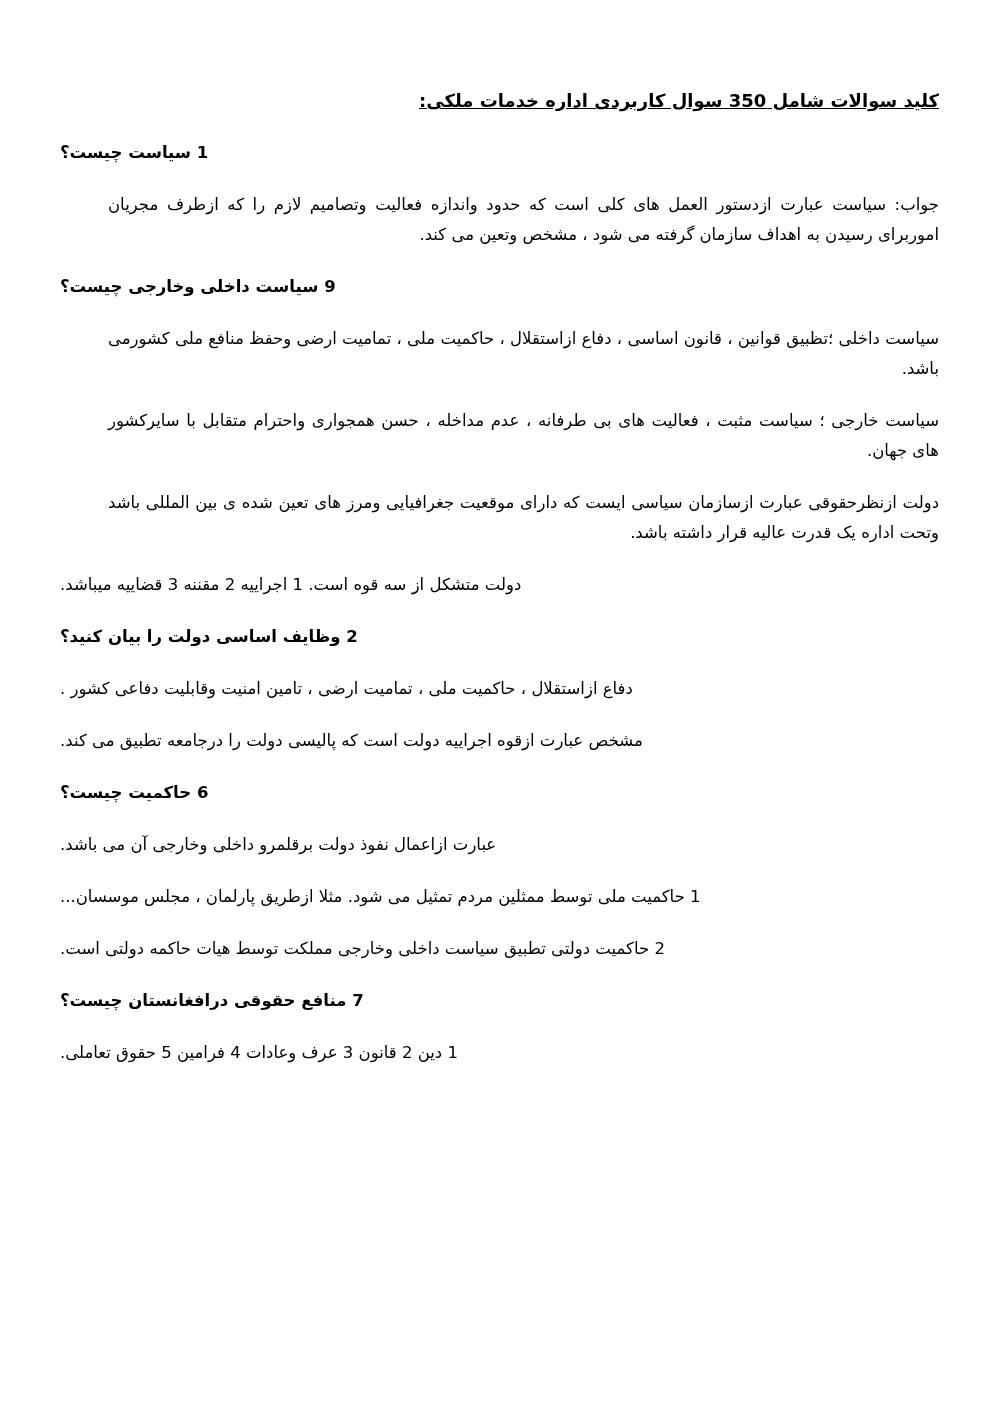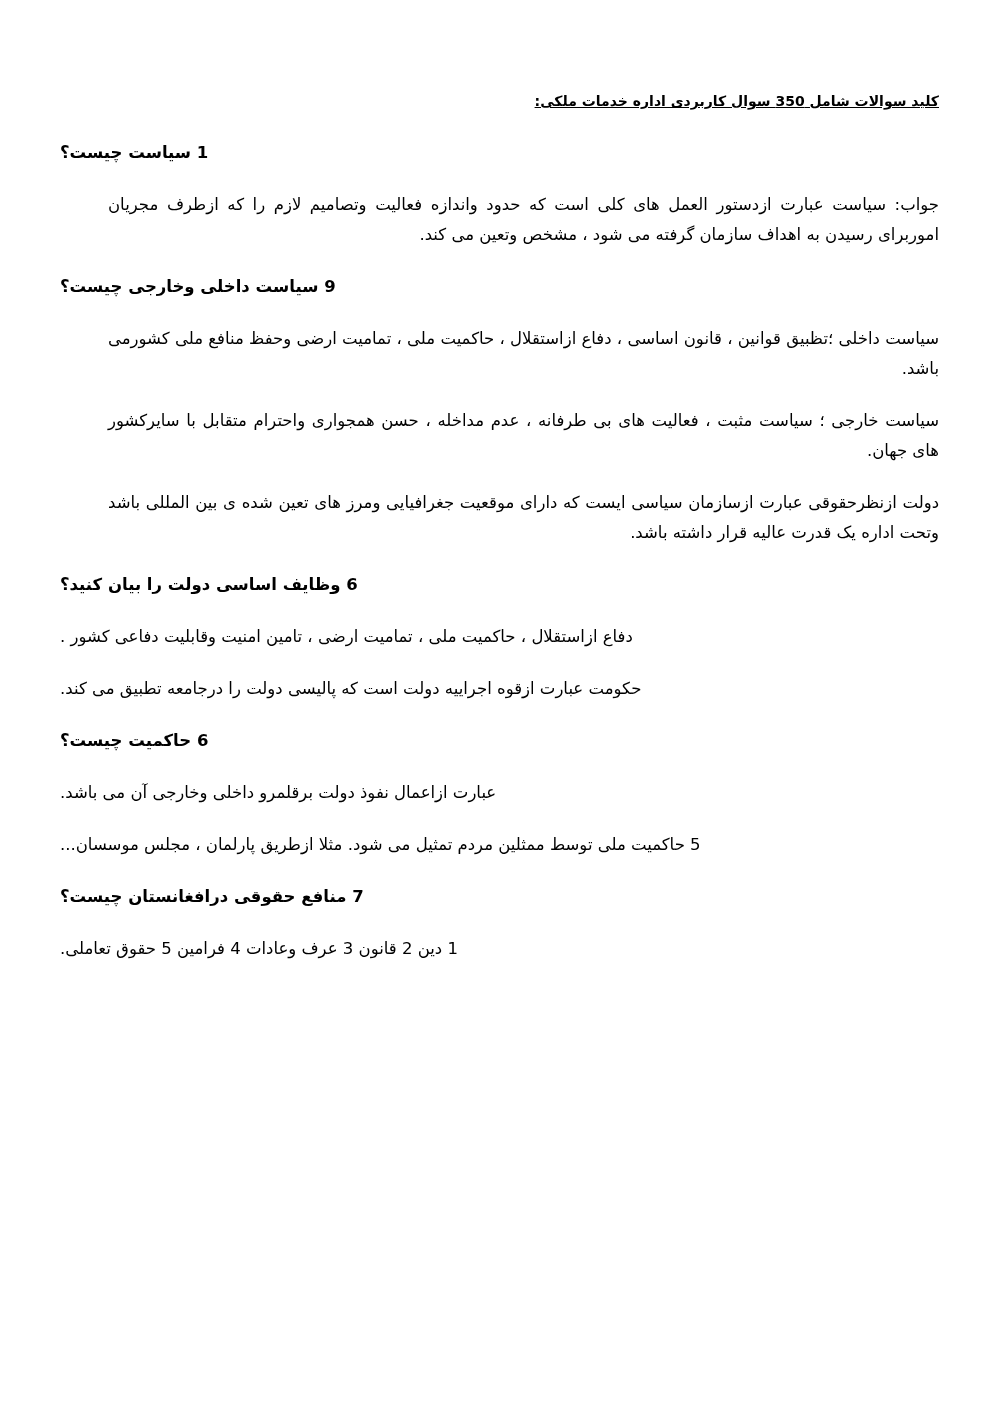--- a/index.html
+++ b/index.html
@@ -15,21 +15,21 @@
     color: #000000;
     direction: rtl;
     font-family: "DejaVu Sans", sans-serif;
     box-sizing: border-box;
     padding: 86px 57px 0 60px;
     font-size: 16.5px;
     line-height: 30px;
     overflow: hidden;
   }
   .doc-title {
-    font-size: 14px;
+    font-size: 18px;
     font-weight: bold;
     text-decoration: underline;
     margin: 0 0 22px 0;
     line-height: 30px;
     text-align: right;
   }
   .page p {
     margin: 0 0 22px 0;
     text-align: left;
   }
@@ -55,33 +55,35 @@
 
   <p class="q">9 سیاست داخلی وخارجی چیست؟</p>
 
   <p class="just">سیاست داخلی ؛تظبیق قوانین ، قانون اساسی ، دفاع ازاستقلال ، حاکمیت ملی ، تمامیت ارضی وحفظ منافع ملی کشورمی باشد.</p>
 
   <p class="just">سیاست خارجی ؛ سیاست مثبت ، فعالیت های بی طرفانه ، عدم مداخله ، حسن همجواری واحترام متقابل با سایرکشور های جهان.</p>
 
 
   <p class="just">دولت ازنظرحقوقی عبارت ازسازمان سیاسی ایست که دارای موقعیت جغرافیایی ومرز های تعین شده ی بین المللی باشد وتحت اداره یک قدرت عالیه قرار داشته باشد.</p>
 
+  <p>دولت متشکل از سه قوه است.  1 اجراییه 2 مقننه 3 قضاییه میباشد.</p>
 
-  <p class="q">6 وظایف اساسی دولت را بیان کنید؟</p>
+  <p class="q">2 وظایف اساسی دولت را بیان کنید؟</p>
 
   <p>دفاع ازاستقلال ، حاکمیت ملی ، تمامیت ارضی ، تامین امنیت وقابلیت دفاعی کشور .</p>
 
 
-  <p>حکومت عبارت ازقوه اجراییه دولت است که پالیسی دولت را درجامعه تطبیق می کند.</p>
+  <p>مشخص عبارت ازقوه اجراییه دولت است که پالیسی دولت را درجامعه تطبیق می کند.</p>
 
   <p class="q">6 حاکمیت چیست؟</p>
 
   <p>عبارت ازاعمال نفوذ دولت برقلمرو داخلی وخارجی آن می باشد.</p>
 
 
-  <p>5 حاکمیت ملی توسط ممثلین مردم تمثیل می شود. مثلا ازطریق پارلمان ، مجلس موسسان...</p>
+  <p>1 حاکمیت ملی توسط ممثلین مردم تمثیل می شود. مثلا ازطریق پارلمان ، مجلس موسسان...</p>
 
+  <p>2 حاکمیت دولتی تطبیق سیاست داخلی وخارجی مملکت توسط هیات حاکمه دولتی است.</p>
 
   <p class="q">7 منافع حقوقی درافغانستان چیست؟</p>
 
   <p>1 دین 2 قانون 3 عرف وعادات 4 فرامین 5 حقوق تعاملی.</p>
 
 </div>
 
 </body></html>

